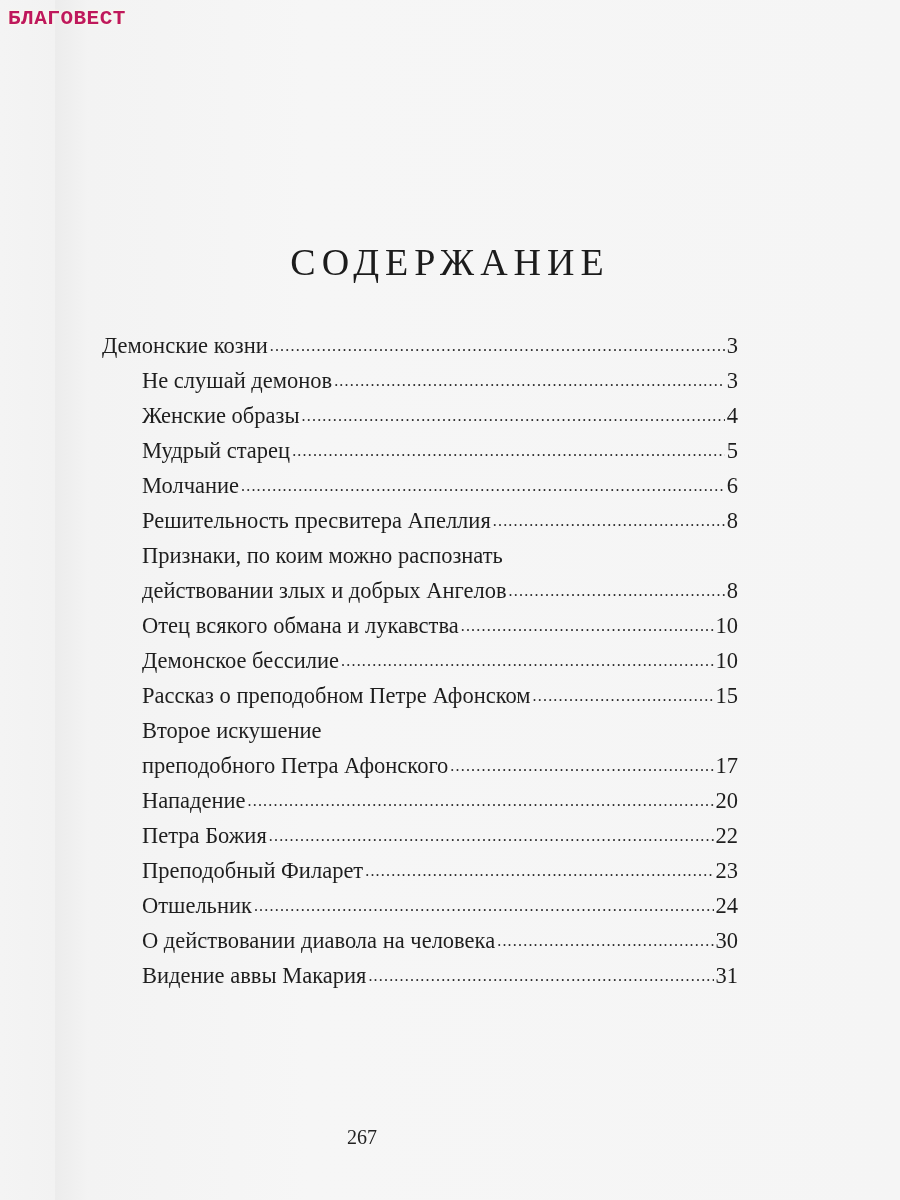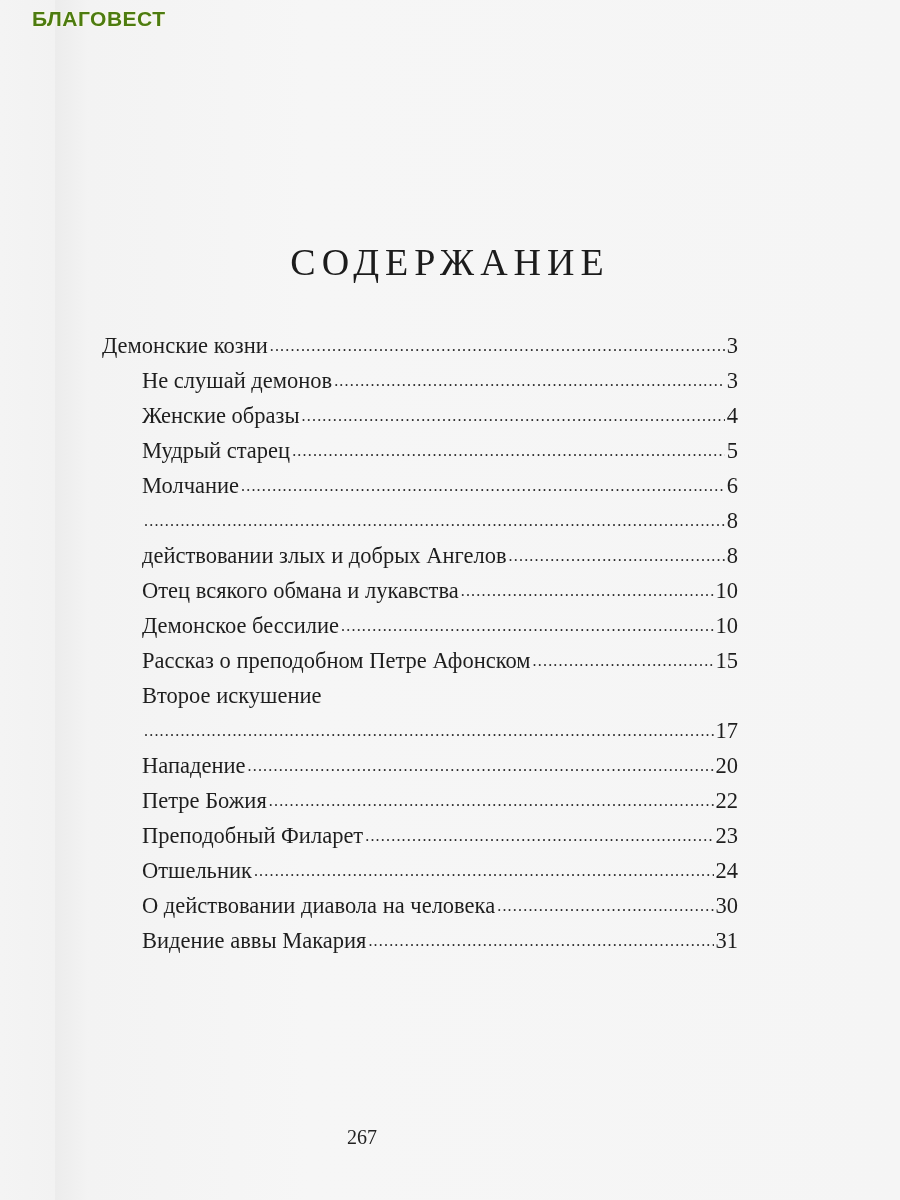--- a/index.html
+++ b/index.html
@@ -23,27 +23,26 @@
   }
   .page {
     position: absolute;
     left: 55px; top: 0;
     width: 845px; height: 1200px;
     background: linear-gradient(90deg, #ececec 0%, #f3f3f3 4%, #f6f6f6 30%, #f5f5f5 100%);
   }
   .watermark {
     position: absolute;
     left: 8px; top: 7px;
-    font-family: Liberation Sans, sans-serif;
+    font-family: Liberation Mono, monospace;
     font-weight: bold;
     font-size: 21px;
     letter-spacing: 0.5px;
-    color: #4d7c0f;
+    color: #be185d;
     text-shadow: 0 0 3px #fffbe8, 0 0 2px #fffbe8;
-    margin-left: 24px;
   }
   .heading {
     position: absolute;
     left: 0; width: 900px;
     top: 240px;
     text-align: center;
     font-family: Liberation Serif, serif;
     font-size: 38px;
     letter-spacing: 6px;
     color: #1c1c1c;
@@ -124,22 +123,26 @@
     <span class="toc-title">Мудрый старец</span>
     <span class="toc-dots"></span>
     <span class="toc-page">5</span>
   </div>
   <div class="toc-row sub">
     <span class="toc-title">Молчание</span>
     <span class="toc-dots"></span>
     <span class="toc-page">6</span>
   </div>
   <div class="toc-row sub">
+    <span class="toc-title">Решительность пресвитера Апеллия</span>
     <span class="toc-dots"></span>
     <span class="toc-page">8</span>
+  </div>
+  <div class="toc-row sub cont">
+    <span class="toc-title">Признаки, по коим можно распознать</span>
   </div>
   <div class="toc-row sub">
     <span class="toc-title">действовании злых и добрых Ангелов</span>
     <span class="toc-dots"></span>
     <span class="toc-page">8</span>
   </div>
   <div class="toc-row sub">
     <span class="toc-title">Отец всякого обмана и лукавства</span>
     <span class="toc-dots"></span>
     <span class="toc-page">10</span>
@@ -151,30 +154,31 @@
   </div>
   <div class="toc-row sub">
     <span class="toc-title">Рассказ о преподобном Петре Афонском</span>
     <span class="toc-dots"></span>
     <span class="toc-page">15</span>
   </div>
   <div class="toc-row sub cont">
     <span class="toc-title">Второе искушение</span>
   </div>
   <div class="toc-row sub">
+    <span class="toc-title">преподобного Петра Афонского</span>
     <span class="toc-dots"></span>
     <span class="toc-page">17</span>
   </div>
   <div class="toc-row sub">
     <span class="toc-title">Нападение</span>
     <span class="toc-dots"></span>
     <span class="toc-page">20</span>
   </div>
   <div class="toc-row sub">
-    <span class="toc-title">Петре Божия</span>
+    <span class="toc-title">Петра Божия</span>
     <span class="toc-dots"></span>
     <span class="toc-page">22</span>
   </div>
   <div class="toc-row sub">
     <span class="toc-title">Преподобный Филарет</span>
     <span class="toc-dots"></span>
     <span class="toc-page">23</span>
   </div>
   <div class="toc-row sub">
     <span class="toc-title">Отшельник</span>

